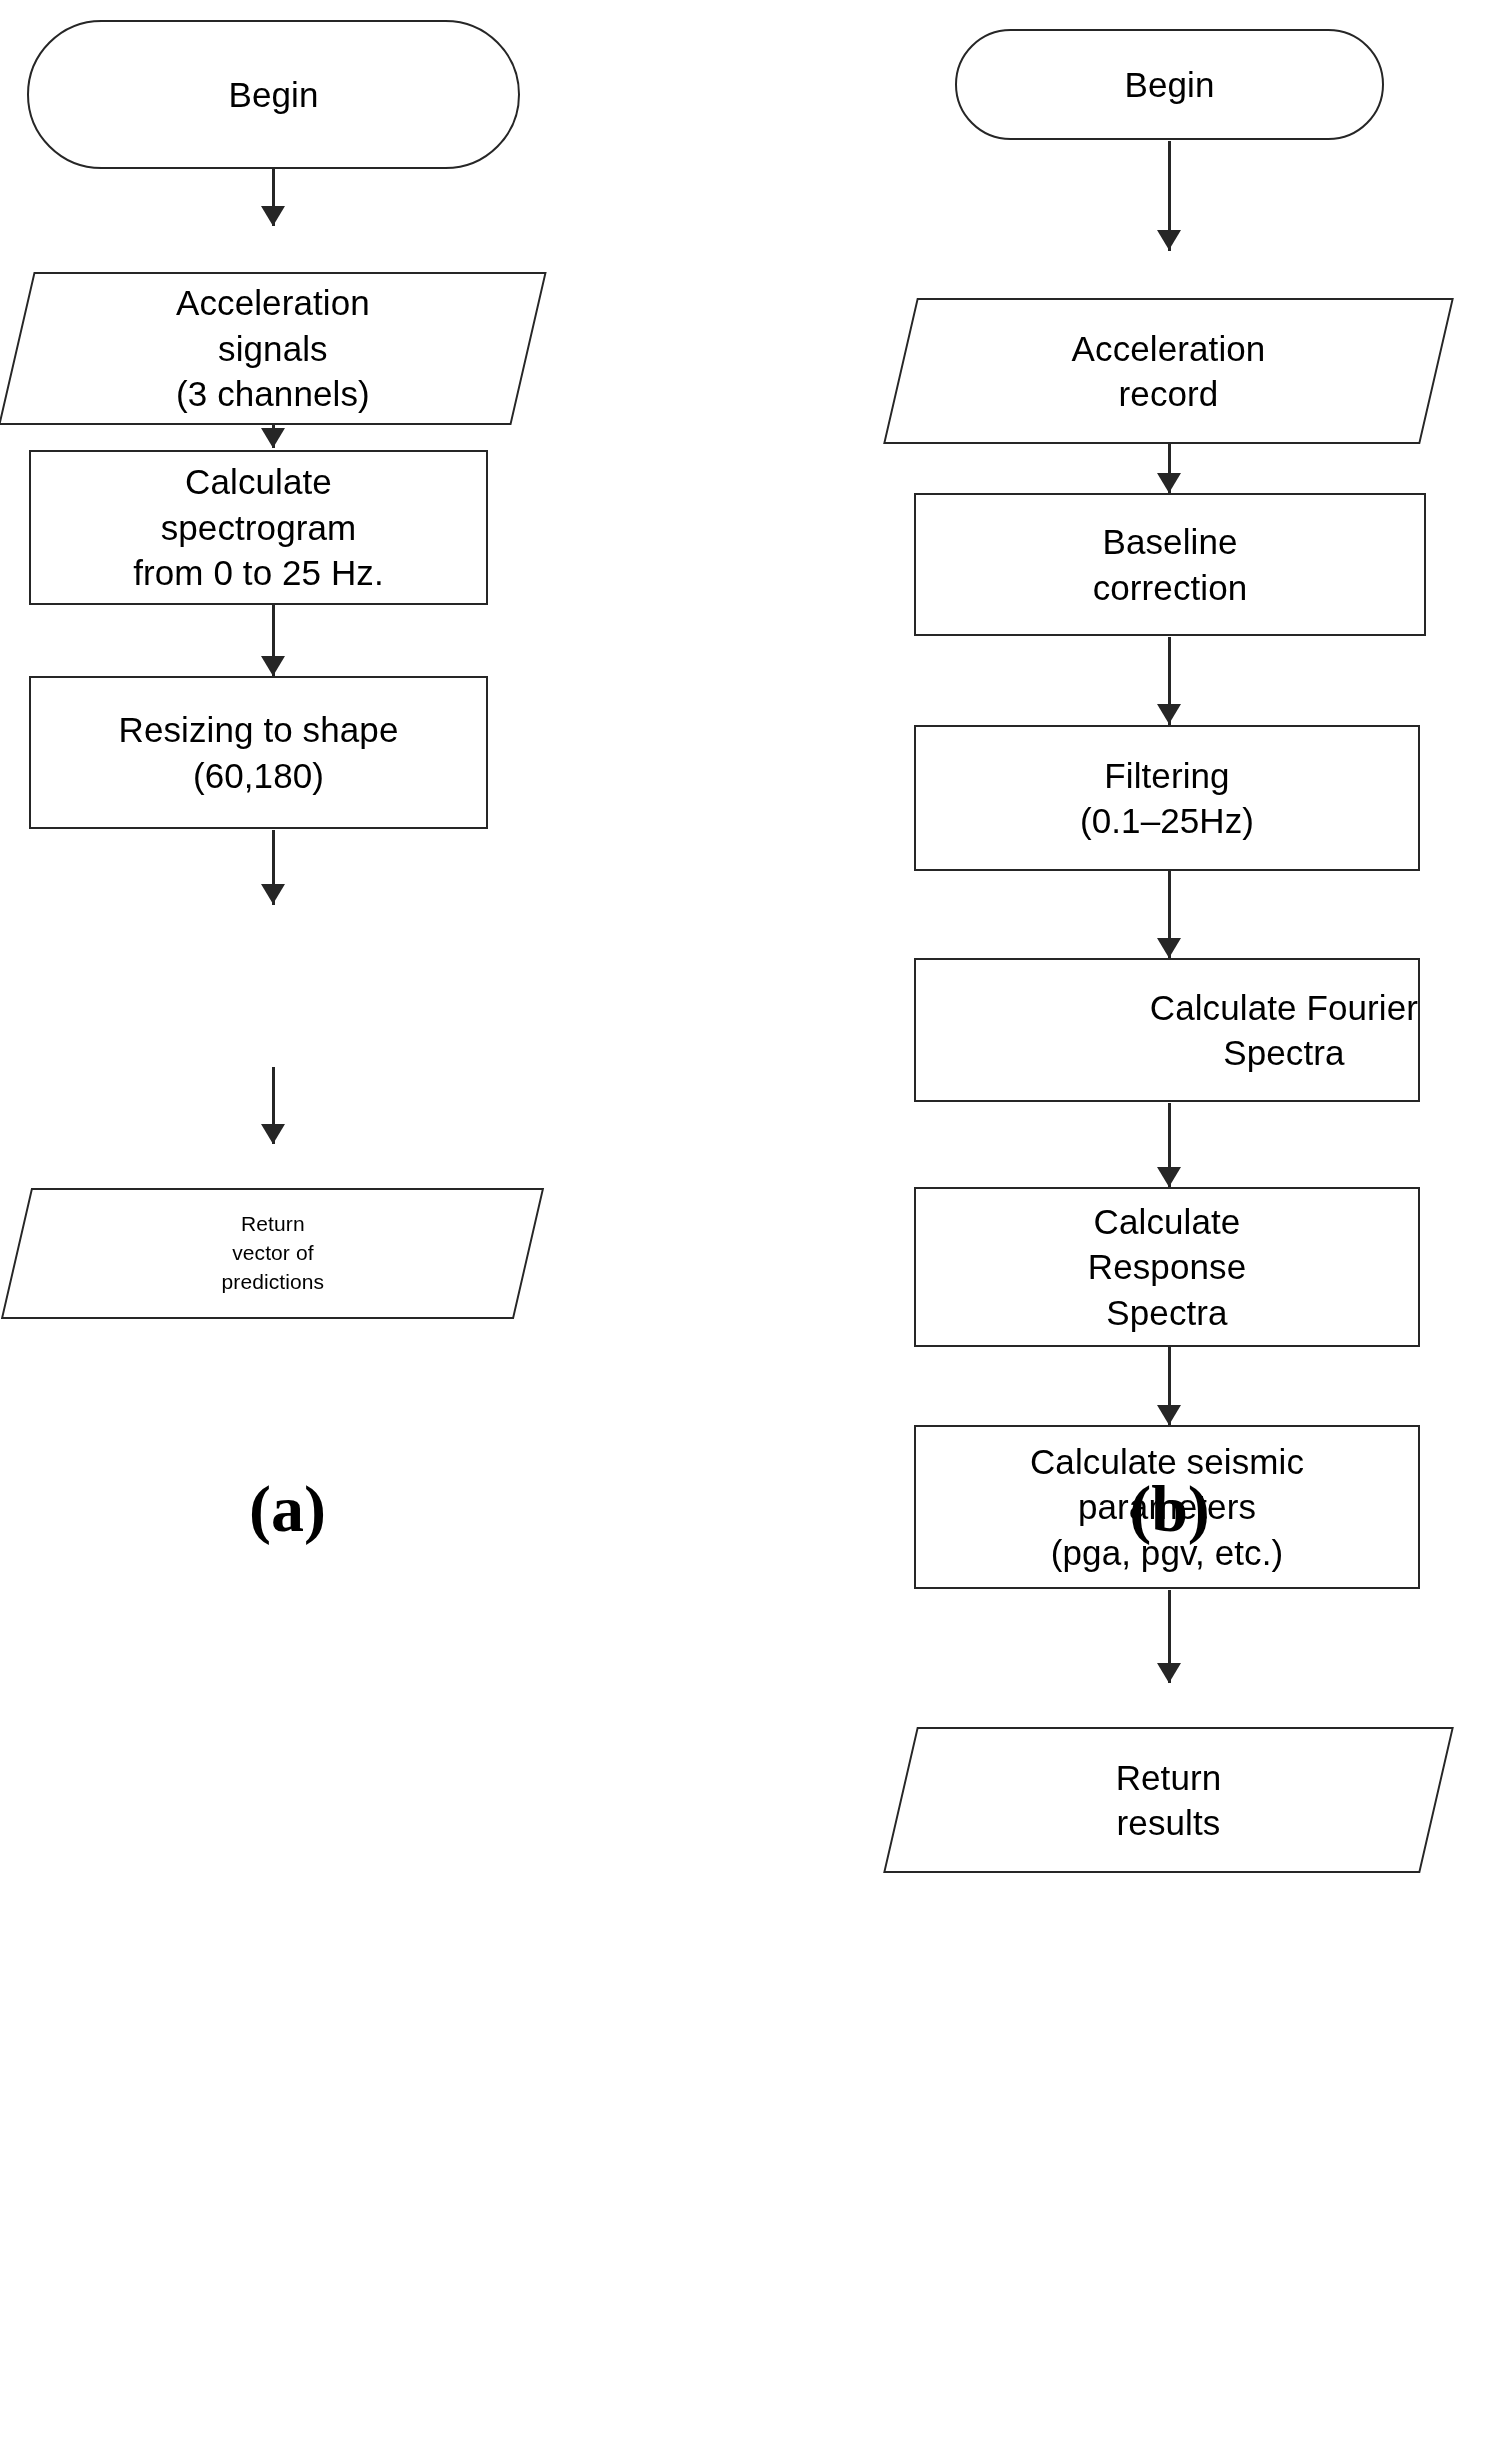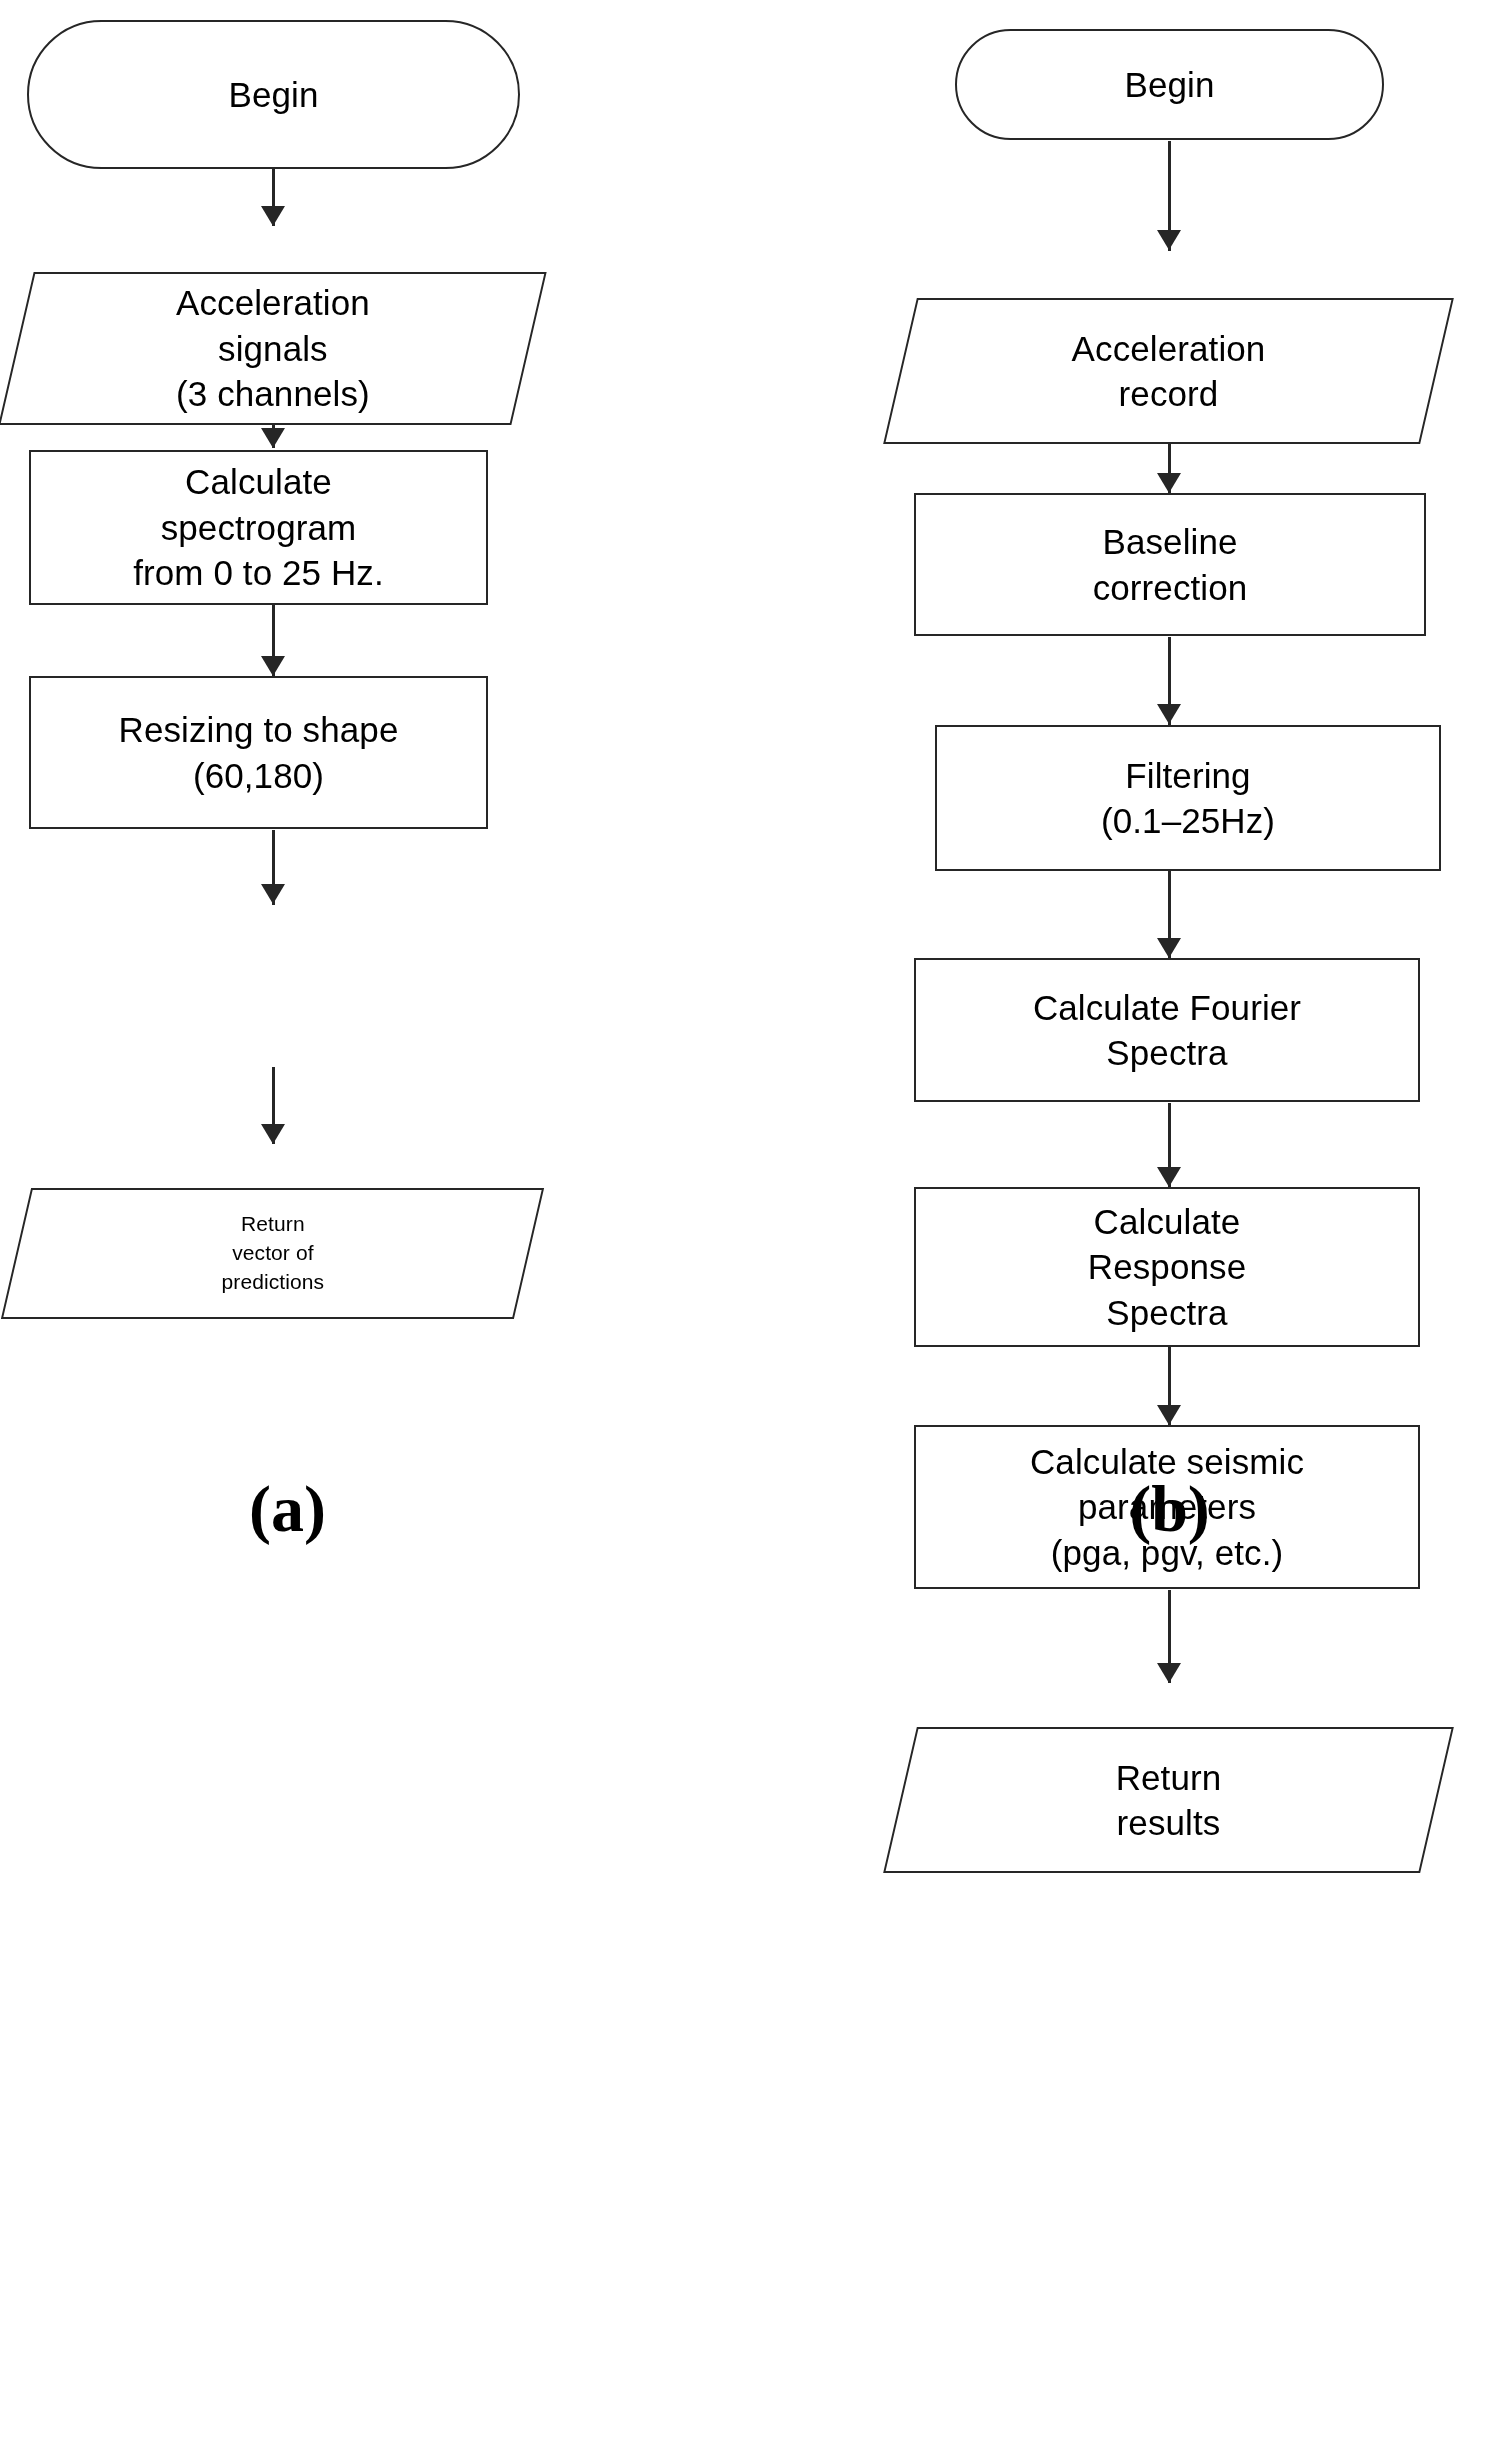--- a/index.html
+++ b/index.html
@@ -169,29 +169,29 @@
   <div class="arrowhead" style="left:1157px; top:473px;"></div>
 
   <div class="node rect" style="left:914px; top:493px; width:512px; height:143px;">
     <span class="label">Baseline
 correction</span>
   </div>
 
   <div class="conn" style="left:1168px; top:637px; height:88px;"></div>
   <div class="arrowhead" style="left:1157px; top:704px;"></div>
 
-  <div class="node rect" style="left:914px; top:725px; width:506px; height:146px;margin-left:21px;">
+  <div class="node rect" style="left:914px; top:725px; width:506px; height:146px;">
     <span class="label">Filtering
 (0.1–25Hz)</span>
   </div>
 
   <div class="conn" style="left:1168px; top:871px; height:88px;"></div>
   <div class="arrowhead" style="left:1157px; top:938px;"></div>
 
-  <div class="node rect" style="left:914px; top:958px; width:506px; height:144px;">
+  <div class="node rect" style="left:914px; top:958px; width:506px; height:144px;justify-content:flex-end;">
     <span class="label">Calculate Fourier
 Spectra</span>
   </div>
 
   <div class="conn" style="left:1168px; top:1103px; height:84px;"></div>
   <div class="arrowhead" style="left:1157px; top:1167px;"></div>
 
   <div class="node rect" style="left:914px; top:1187px; width:506px; height:160px;">
     <span class="label">Calculate
 Response

